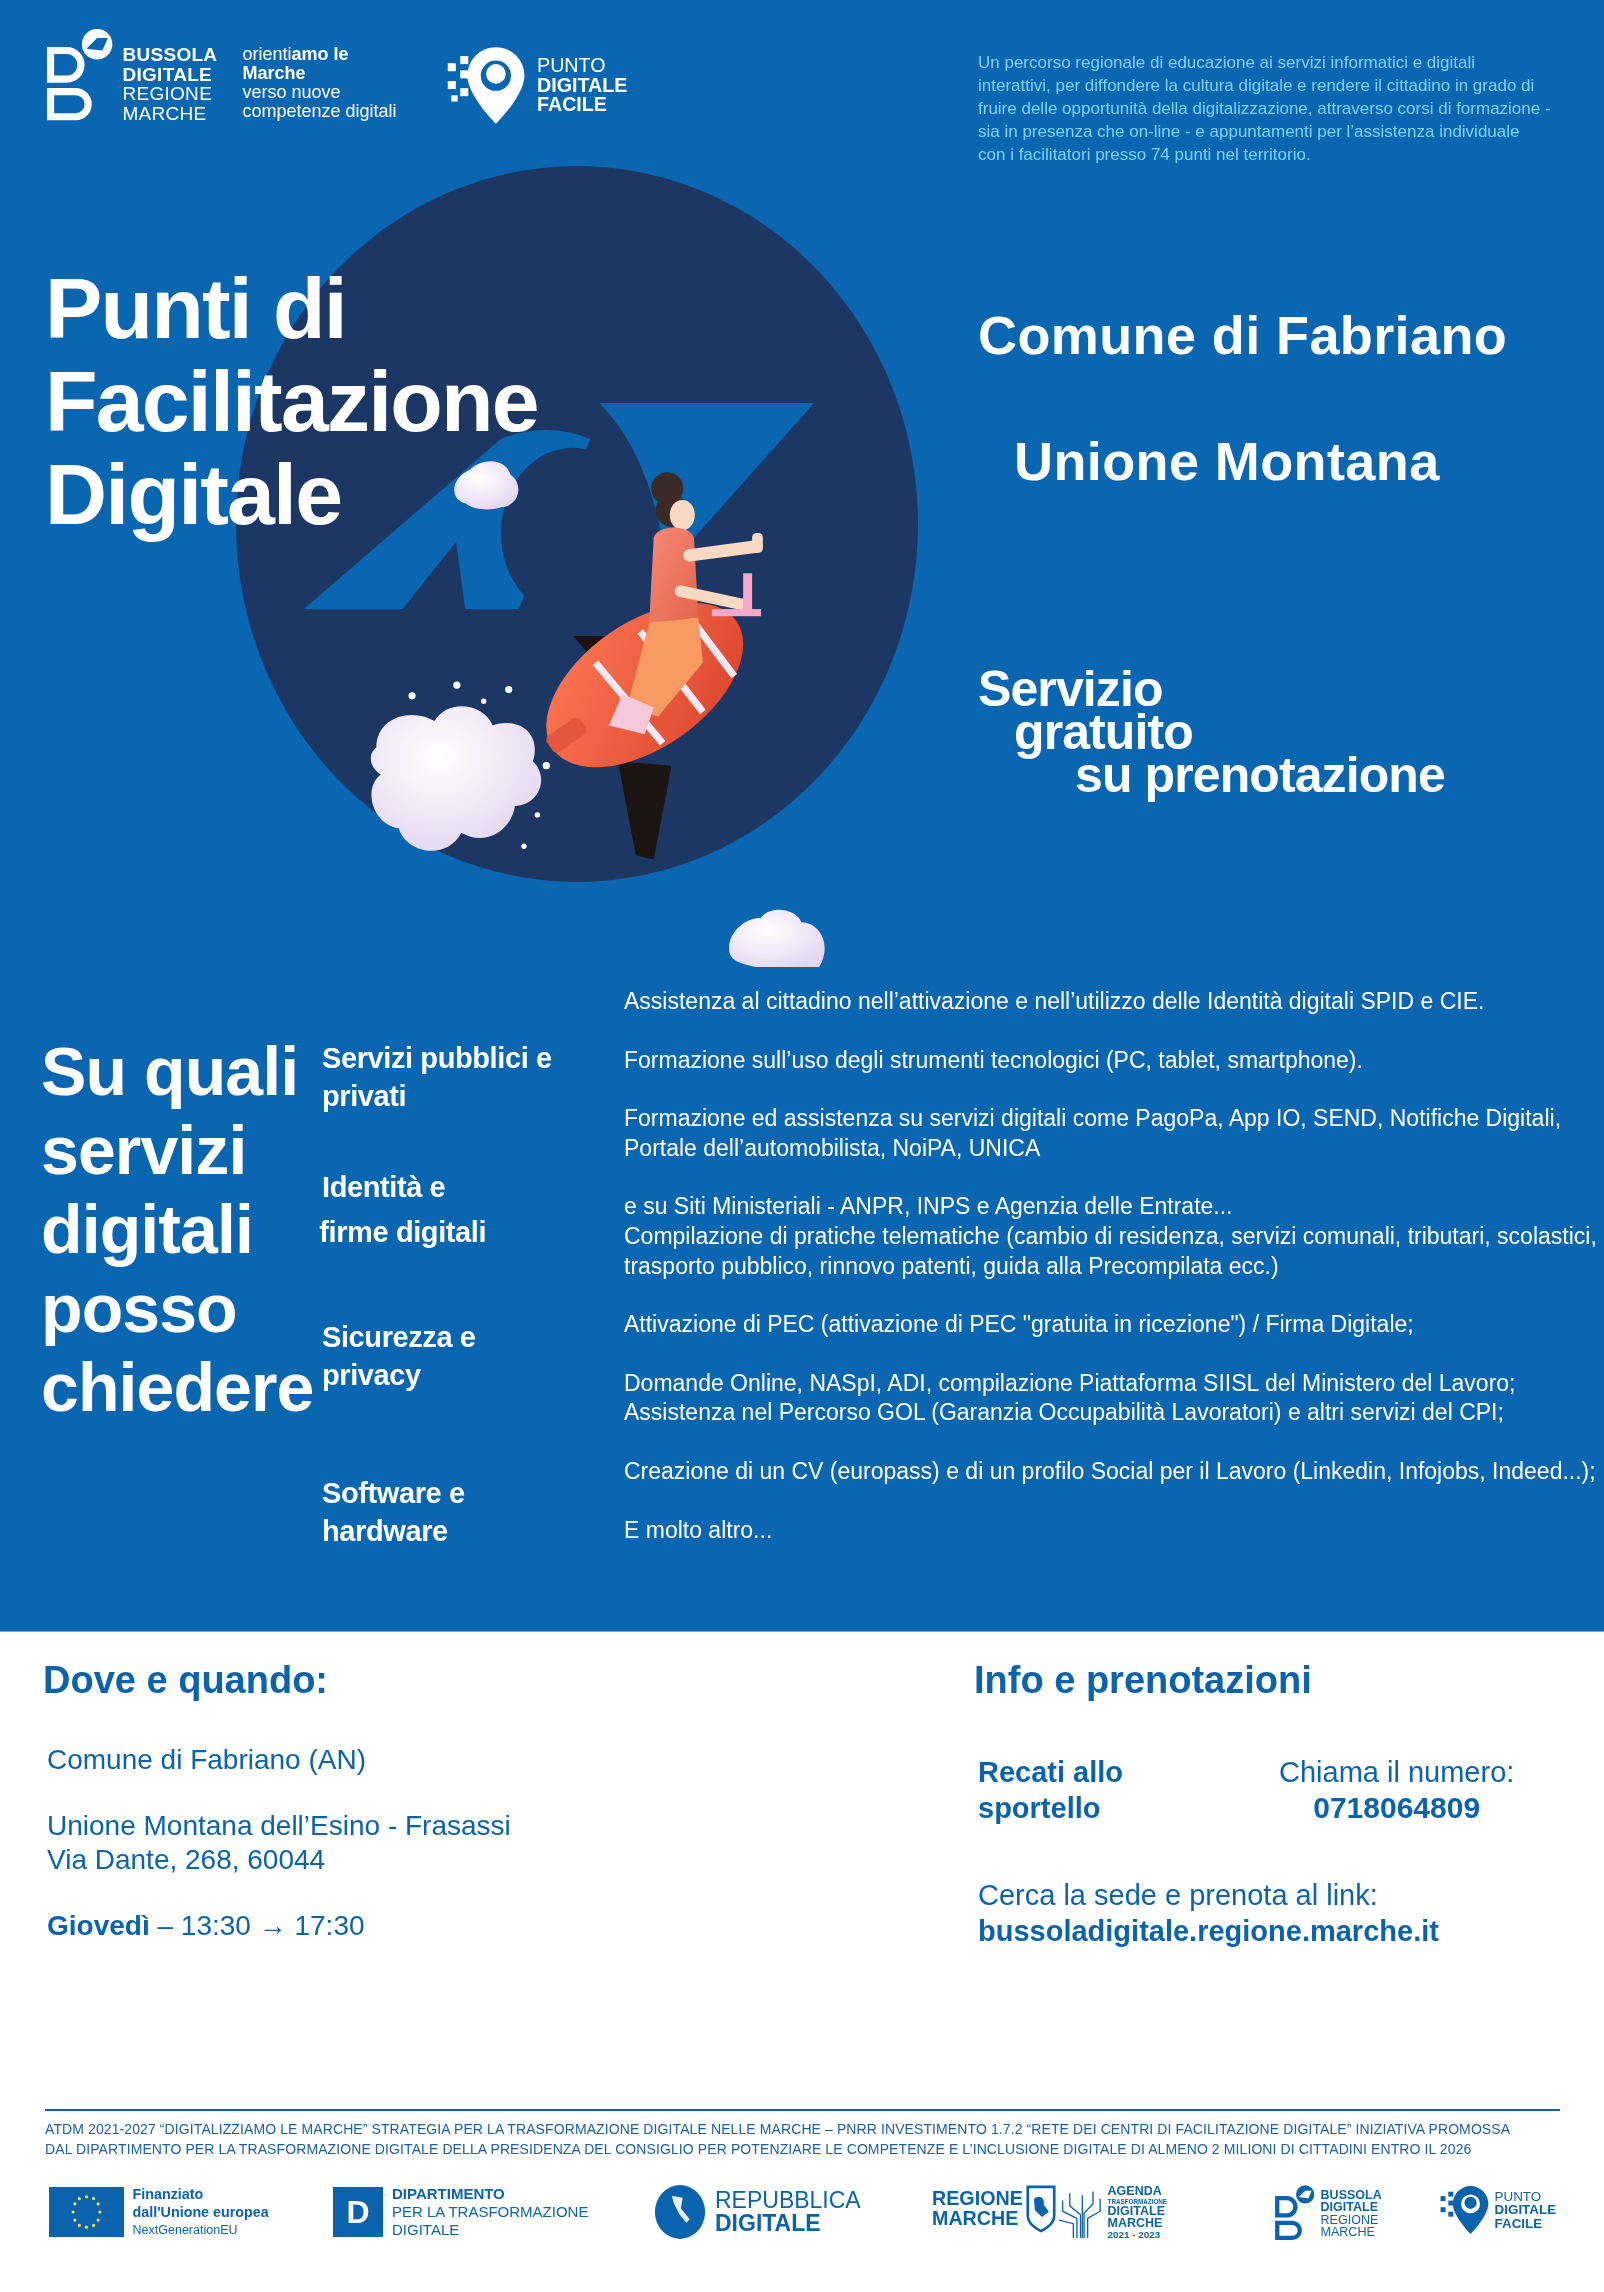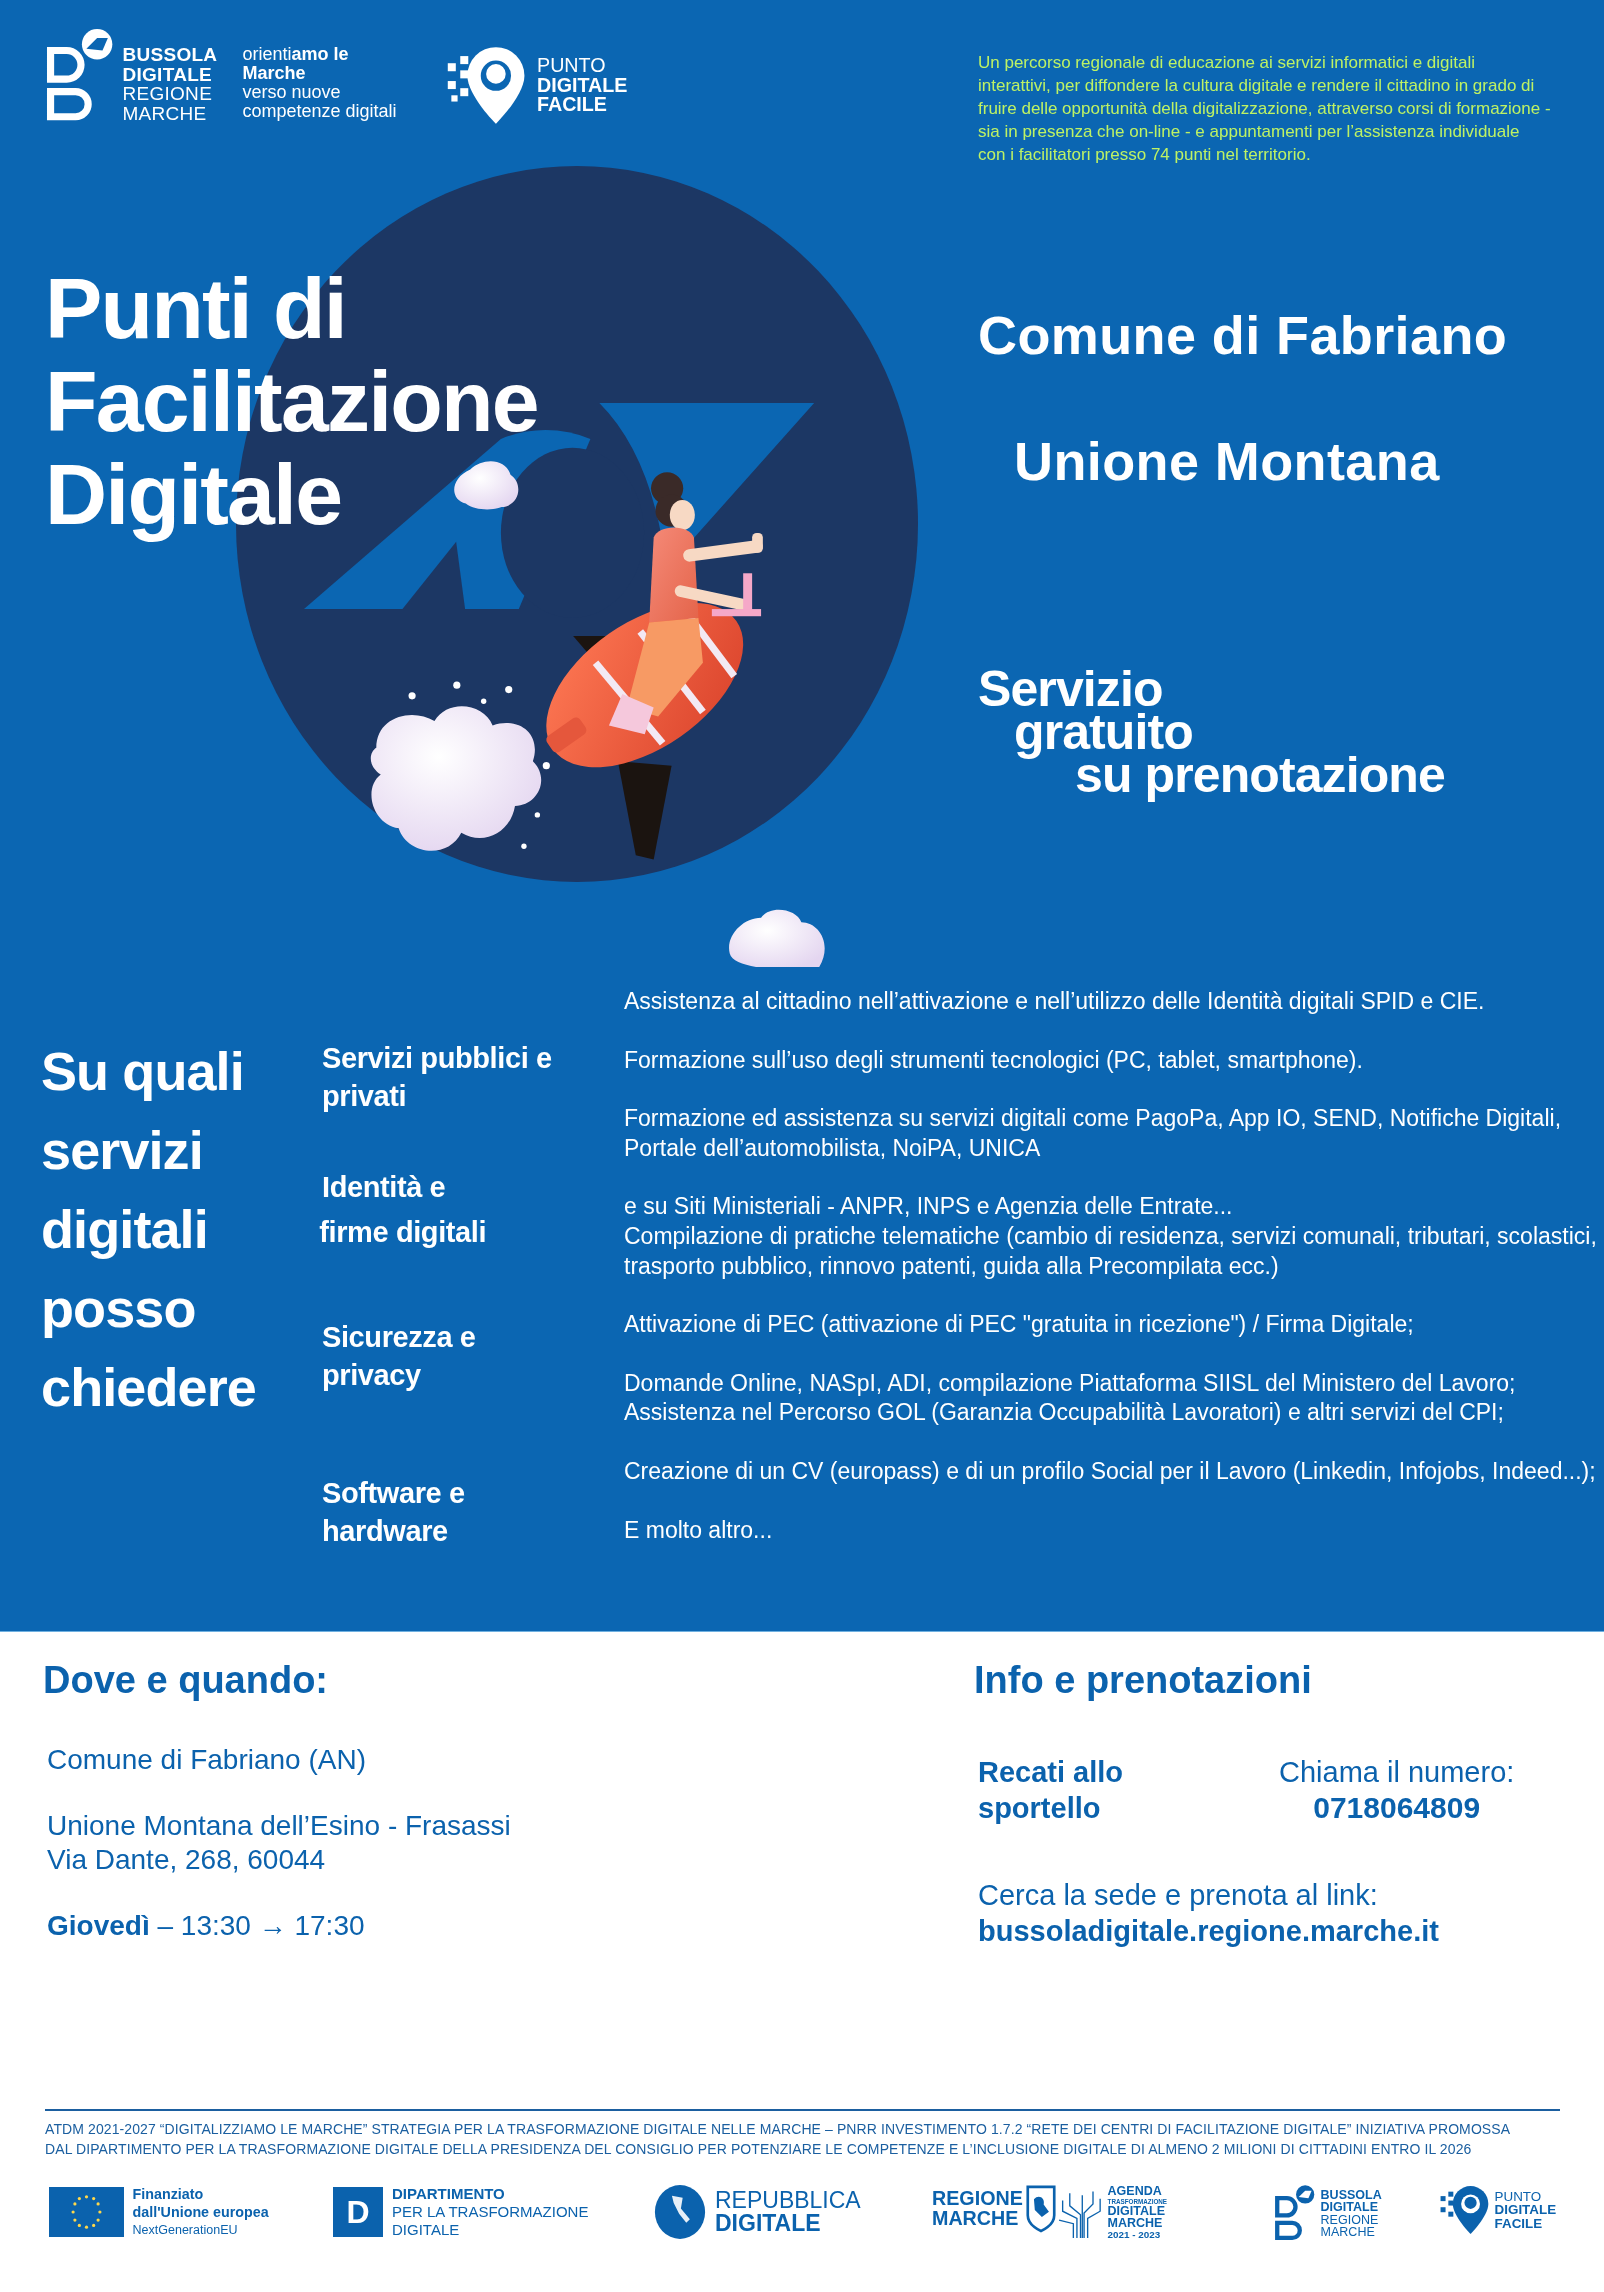--- a/index.html
+++ b/index.html
@@ -27,42 +27,42 @@
     .bd-text .b { font-weight: bold; }
     .bd-tag { color: #fff; font-size: 18px; line-height: 19px; margin-left: 25px; margin-top: 16px; }
     .bd-tag b { font-weight: bold; }
 
     .logo-punto { position: absolute; left: 446px; top: 45px; display: flex; align-items: center; }
     .punto-text { color: #fff; font-size: 19.7px; line-height: 19.7px; margin-left: 9px; }
     .punto-text .b { font-weight: bold; }
 
     .intro-text {
       position: absolute; left: 978px; top: 51px; width: 573px;
-      color: #bef264; font-size: 17px; line-height: 23px;
+      color: #7dd3fc; font-size: 17px; line-height: 23px;
     }
 
     .main-title {
       position: absolute; left: 45px; top: 262px; color: #fff;
       font-size: 86px; font-weight: bold; line-height: 93px; letter-spacing: -1.8px;
     }
 
     .comune-title { position: absolute; left: 978px; top: 304px; color: #fff; font-size: 54px; font-weight: bold; letter-spacing: 0.4px; }
     .unione-title { position: absolute; left: 1014px; top: 430px; color: #fff; font-size: 54px; font-weight: bold; letter-spacing: 0.4px; }
 
     .servizio { position: absolute; left: 978px; top: 668px; color: #fff; font-weight: bold; font-size: 50px; line-height: 43px; letter-spacing: -0.9px; }
     .servizio .l2 { margin-left: 36px; }
     .servizio .l3 { margin-left: 97px; }
 
     
     .illustration { position: absolute; left: 349px; top: 448px; width: 502px; height: 519px; }
 
     
     .question {
       position: absolute; left: 41px; top: 1032px; color: #fff; font-weight: bold;
-      font-size: 54px; line-height: 79px; letter-spacing: -0.9px;
+      font-size: 68px; line-height: 79px; letter-spacing: -0.9px;
     }
     .categories { position: absolute; left: 322px; top: 1039px; color: #fff; font-weight: bold; font-size: 29px; line-height: 38px; letter-spacing: -0.4px; }
     .cat { position: absolute; white-space: nowrap; }
 
     .services-list { position: absolute; left: 624px; top: 987px; width: 976px; color: #fff; font-size: 23px; line-height: 29.6px; }
     .services-list p { margin-bottom: 29px; }
 
     
     .dove-title { position: absolute; left: 43px; top: 1659px; color: #0b62ad; font-size: 38px; font-weight: bold; }
     .dove-body { position: absolute; left: 47px; top: 1743px; color: #0b62ad; font-size: 28px; line-height: 34px; }

